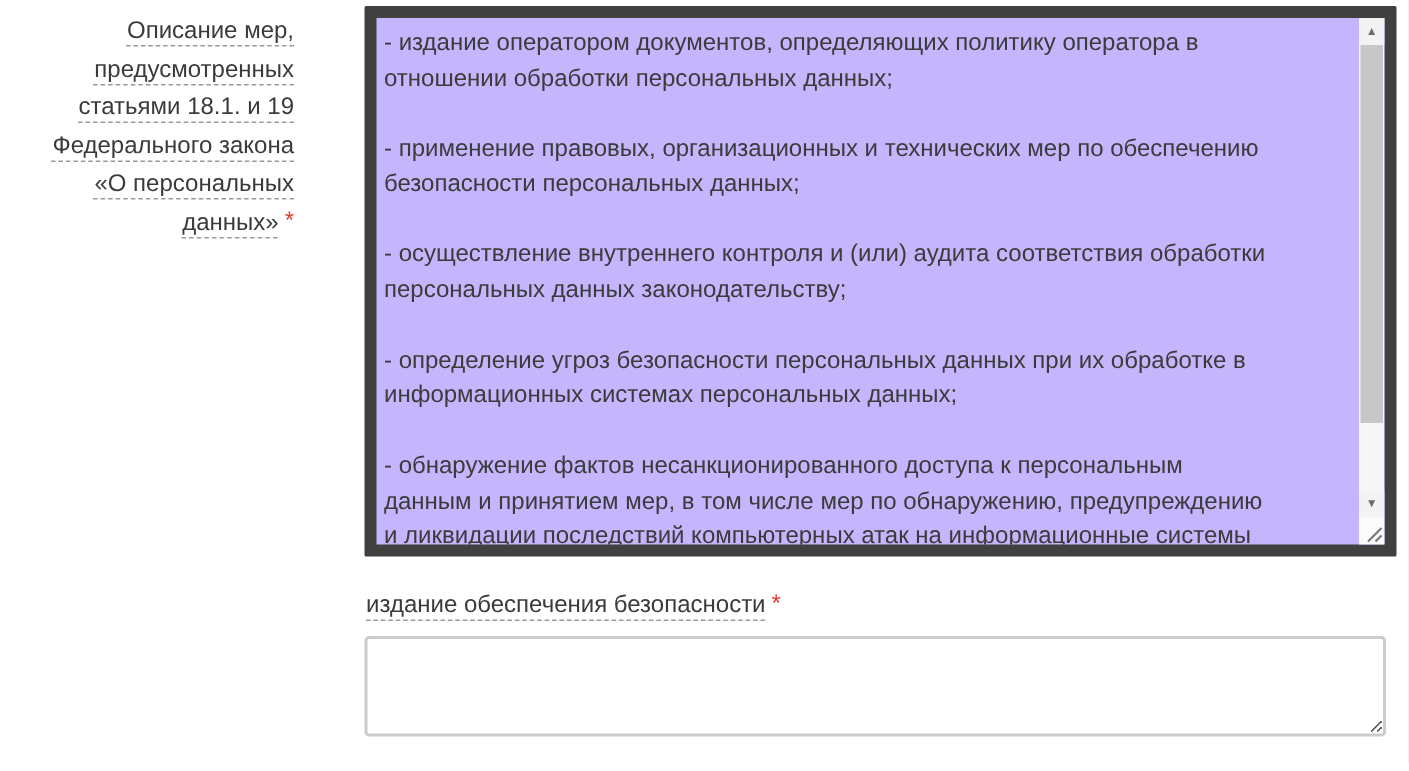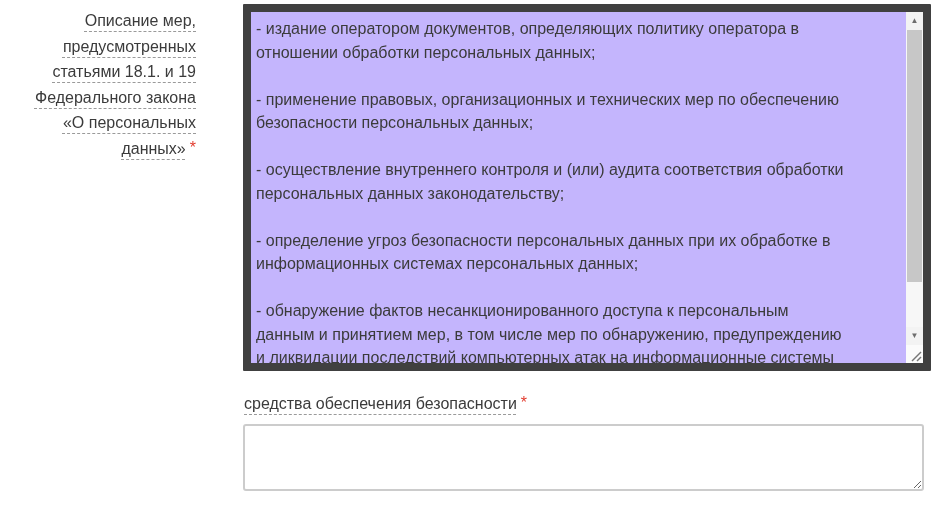--- a/index.html
+++ b/index.html
@@ -95,18 +95,18 @@
       <div class="sb-corner">
         <svg class="grip" width="13" height="13" viewBox="0 0 13 13">
           <line x1="12" y1="3" x2="3" y2="12" stroke="#777" stroke-width="1.4"></line>
           <line x1="12" y1="8" x2="8" y2="12" stroke="#777" stroke-width="1.4"></line>
         </svg>
       </div>
     </div>
   </div>
 
   <div class="label-security">
-    <span class="dashed-underline">средства обеспечения безопасности</span><span class="required">*</span>
+    <span class="dashed-underline">издание обеспечения безопасности</span><span class="required">*</span>
   </div>
 
   <textarea class="ta-security" style=""></textarea>
 
 </div>
 
 </body></html>

